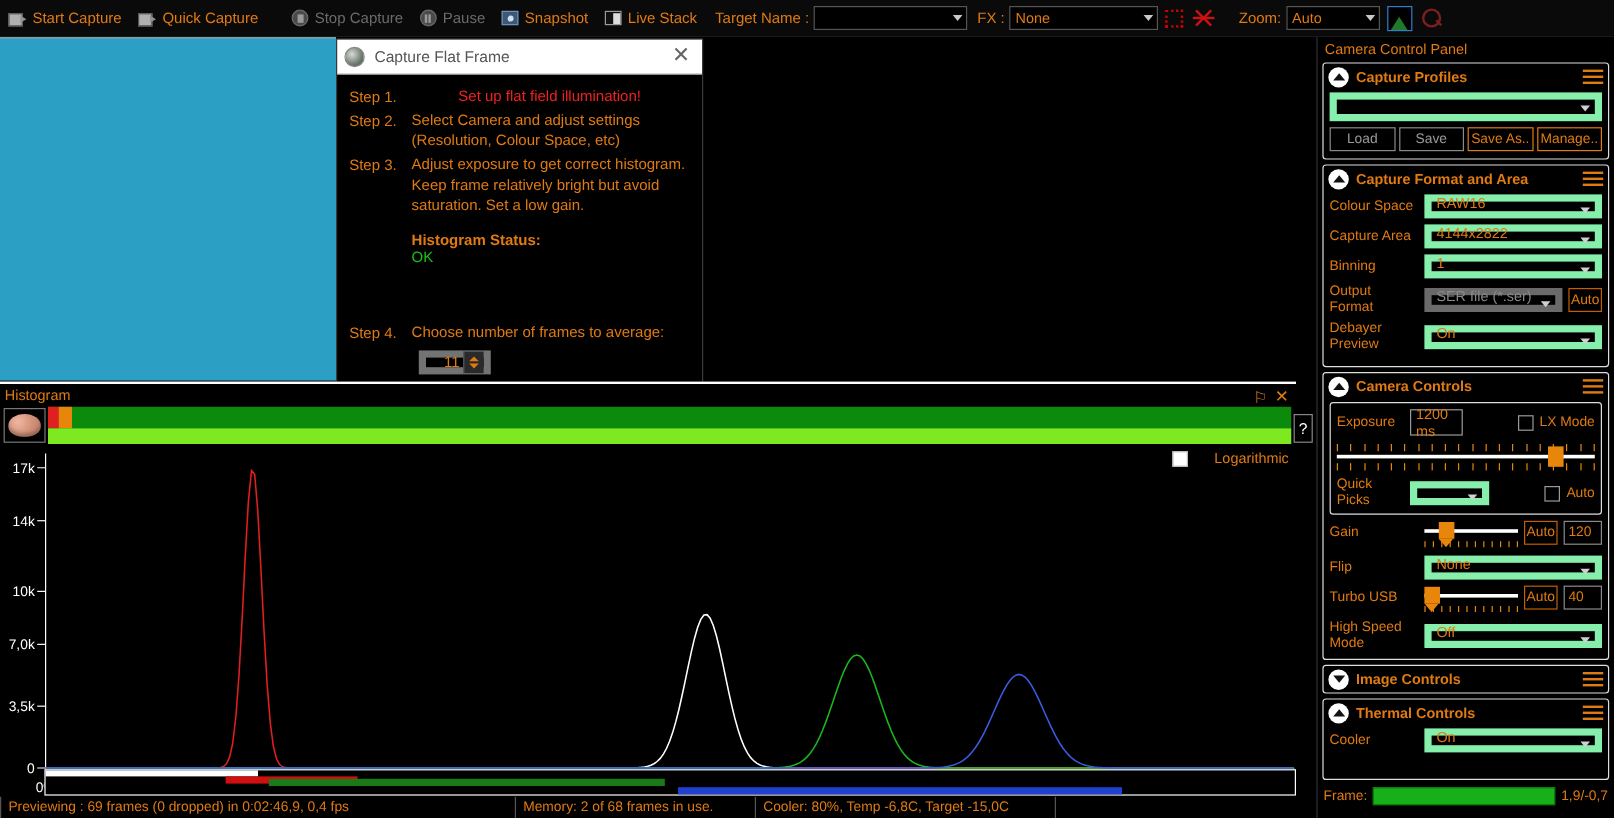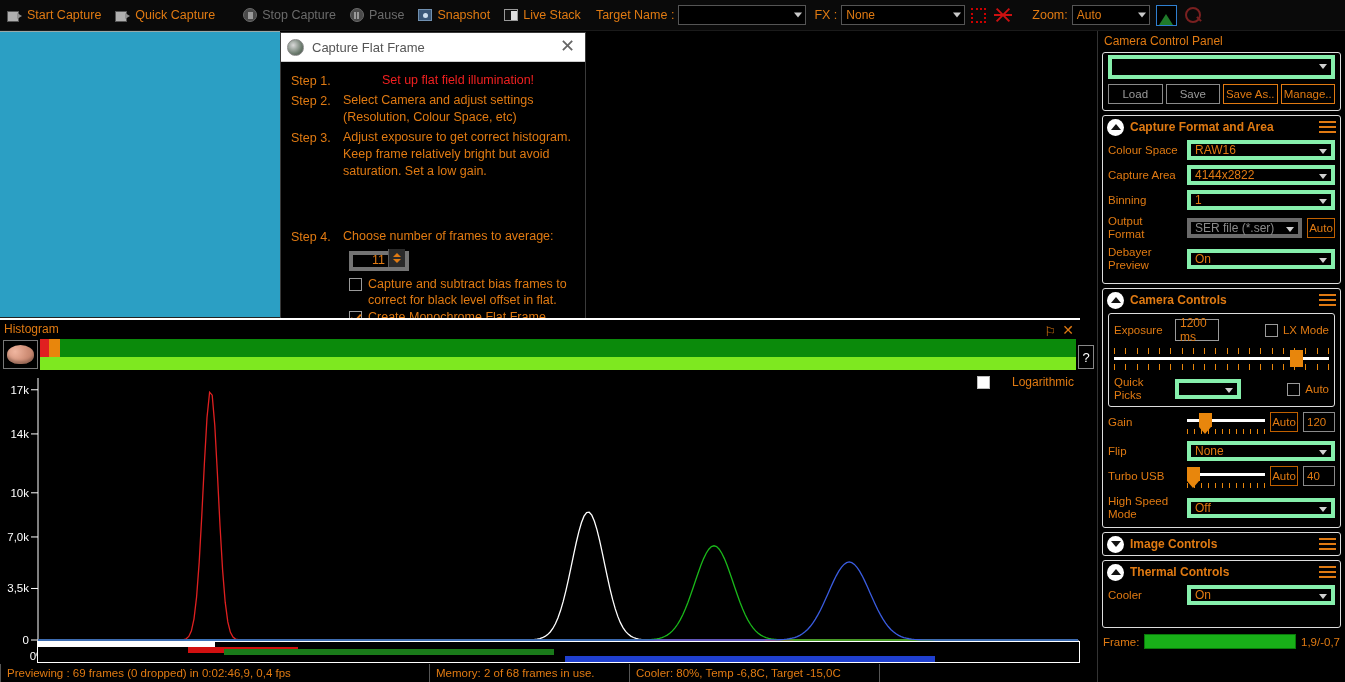--- a/index.html
+++ b/index.html
@@ -96,21 +96,21 @@
     border:1px solid #888;margin-right:8px;}
   .dlg-title span.t{color:#555;font-size:13px;}
   .dlg-x{margin-left:auto;color:#666;font-size:18px;line-height:1;cursor:pointer;padding:0 4px 3px 4px;font-weight:300;}
   .dlg-body{padding:10px 12px 8px 10px;}
   .srow{display:flex;margin-bottom:2px;}
   .slab{color:#e07a12;font-size:12.5px;width:52px;flex:none;padding-top:2px;}
   .sbody{color:#e07a12;font-size:12.5px;line-height:17px;flex:1;}
   .sbody.red{color:#f02020;text-align:center;}
   .hstat{color:#e07a12;font-weight:bold;font-size:12.5px;margin-top:13px;}
   .hok{color:#19c219;font-size:12.5px;}
-  .spin{display:flex;align-items:flex-end;width:60px;height:20px;border:4px solid #737373;margin:6px 0 5px 6px;}
+  .spin{display:flex;align-items:center;width:60px;height:20px;border:6px solid #737373;margin:6px 0 5px 6px;}
   .spin .v{flex:1;text-align:right;color:#e07a12;font-size:12.5px;padding-right:3px;}
   .spin .btns{width:17px;height:18px;background:#2a2a2a;border-left:1px solid #5a5a5a;display:flex;flex-direction:column;align-items:center;justify-content:center;gap:2px;cursor:pointer;}
   .spin .btns i{display:block;width:0;height:0;border-left:4px solid transparent;border-right:4px solid transparent;}
   .spin .btns i.u{border-bottom:4px solid #e07a12;}
   .spin .btns i.d{border-top:4px solid #e07a12;}
   .cbrow{display:flex;gap:6px;margin:1px 0 1px 6px;align-items:flex-start;}
   .cb{width:13px;height:13px;border:1px solid #9a9a9a;background:#000;flex:none;margin-top:2px;position:relative;cursor:pointer;}
   .cb.on::after{content:"";position:absolute;left:3px;top:0px;width:4px;height:8px;border:solid #e07a12;border-width:0 2px 2px 0;transform:rotate(42deg);}
   .cbtxt{color:#e07a12;font-size:12.5px;line-height:16px;}
   .startbtn{margin:5px 0 6px 6px;width:87px;height:23px;border:1px solid #7a7a7a;background:#000;color:#e07a12;font-size:12.5px;display:flex;align-items:center;justify-content:center;cursor:pointer;}
@@ -158,22 +158,22 @@
   .grp-hdr{display:flex;align-items:center;height:22px;padding:0 4px;}
   .chev{width:17px;height:17px;border-radius:50%;background:#fff;display:flex;align-items:center;justify-content:center;margin-right:6px;flex:none;}
   .chev i{display:block;width:0;height:0;border-left:5px solid transparent;border-right:5px solid transparent;}
   .chev i.up{border-bottom:6px solid #111;}
   .chev i.dn{border-top:6px solid #111;}
   .grp-t{color:#e07a12;font-size:12px;font-weight:bold;flex:1;}
   .burger{width:17px;height:12px;display:flex;flex-direction:column;justify-content:space-between;cursor:pointer;}
   .burger i{display:block;height:2px;background:#e07a12;}
   .grp-body{padding:2px 5px 6px 5px;}
 
-  .ccombo{background:#000;border:4px solid #86efac;height:20px;color:#e07a12;font-size:12px;
-    display:flex;align-items:center;padding:0 14px 0 4px;position:relative;cursor:pointer;}
+  .ccombo{background:#000;border:6px solid #86efac;height:20px;color:#e07a12;font-size:12px;
+    display:flex;align-items:flex-end;padding:0 14px 0 4px;position:relative;cursor:pointer;}
   .ccombo.dim{color:#8a8a8a;border-color:#6a6a6a;}
   .ccombo .cv{position:absolute;right:4px;top:5px;width:8px;height:5px;}
   .ccombo .cv::after{content:"";position:absolute;left:0;top:0;width:0;height:0;
     border-left:4px solid transparent;border-right:4px solid transparent;border-top:5px solid #d0d0d0;}
   .profcombo{width:100%;height:24px;}
   .btnrow{display:flex;gap:3px;margin-top:5px;}
   .pbtn{flex:1;height:20px;border:1px solid #8a8a8a;background:#000;color:#9a9a9a;font-size:11.5px;display:flex;align-items:center;justify-content:center;cursor:pointer;}
   .pbtn.hl{color:#e07a12;border-color:#e07a12;}
   .frow{display:flex;align-items:center;margin-bottom:5px;gap:5px;}
   .flab{color:#e07a12;font-size:11.5px;width:74px;flex:none;line-height:13px;}
@@ -281,20 +281,24 @@
       </div>
       <div class="srow" style="margin-top:3px">
         <div class="slab">Step 2.</div>
         <div class="sbody">Select Camera and adjust settings (Resolution, Colour Space, etc)</div>
       </div>
       <div class="srow" style="margin-top:3px">
         <div class="slab">Step 3.</div>
         <div class="sbody">Adjust exposure to get correct histogram. Keep frame relatively bright but avoid saturation. Set a low gain.</div>
       </div>
 
+      <div style="margin-left:52px">
+        <div class="hstat">Histogram Status:</div>
+        <div class="hok">OK</div>
+      </div>
 
       <div class="srow" style="margin-top:48px">
         <div class="slab">Step 4.</div>
         <div class="sbody">Choose number of frames to average:</div>
       </div>
       <div style="margin-left:52px">
         <div class="spin">
           <span class="v">11</span>
           <span class="btns">
               <i class="u"></i>
@@ -414,20 +418,31 @@
   <div class="statusbar">
     <div class="sbcell" style="width:430px">Previewing : 69 frames (0 dropped) in 0:02:46,9, 0,4 fps</div>
     <div class="sbcell" style="width:200px">Memory: 2 of 68 frames in use.</div>
     <div class="sbcell" style="width:250px">Cooler: 80%, Temp -6,8C, Target -15,0C</div>
   </div>
 
   <div class="ccp">
     <div class="ccp-title">Camera Control Panel</div>
 
     <div class="grp">
+      <div class="grp-hdr">
+        <span class="chev">
+            <i class="up"></i>
+          </span>
+        <span class="grp-t">Capture Profiles</span>
+        <span class="burger">
+            <i></i>
+            <i></i>
+            <i></i>
+          </span>
+      </div>
       <div class="grp-body">
         <div class="ccombo profcombo">
           <span></span>
           <span class="cv"></span>
         </div>
         <div class="btnrow">
           <div class="pbtn">Load</div>
           <div class="pbtn">Save</div>
           <div class="pbtn hl">Save As..</div>
           <div class="pbtn hl">Manage..</div>

